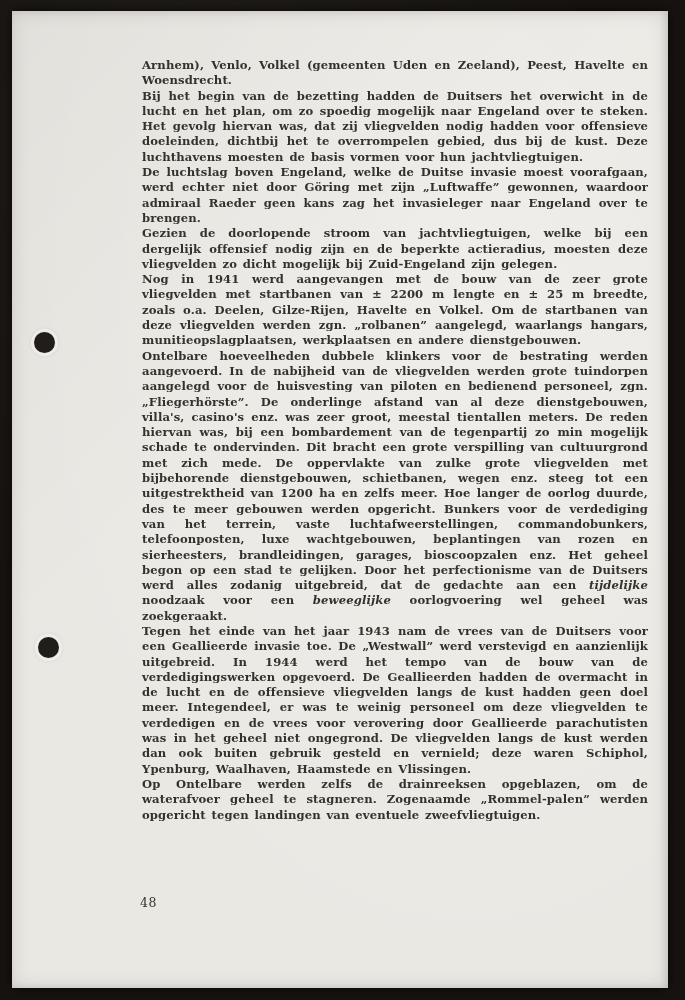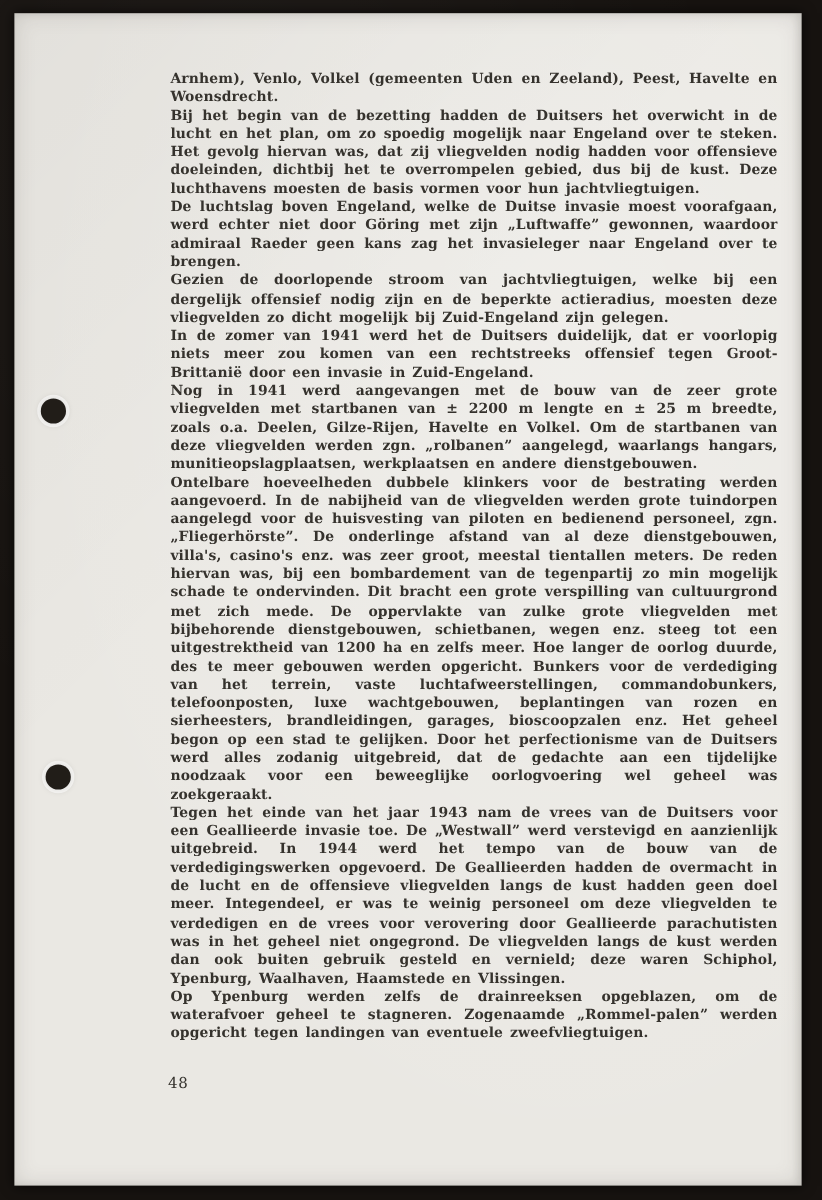--- a/index.html
+++ b/index.html
@@ -56,20 +56,21 @@
     text-align: justify;
     letter-spacing: 0.01em;
     word-spacing: 0.14em;
   }
   .text-block p {
     margin: 0;
     padding: 0;
     text-indent: 0;
   }
   .text-block .italic {
+    font-style: italic;
     margin-top: 20px;
   }
   .page-number {
     position: absolute;
     left: 128px;
     top: 884px;
     color: var(--ink-color, #35322d);
     font-size: 12.5px;
     font-weight: normal;
     letter-spacing: 0.04em;
@@ -80,21 +81,20 @@
 
 <div class="scan-bg">
   <div class="paper">
     <span class="punch-hole top"></span>
     <span class="punch-hole bottom"></span>
     <div class="text-block">
         <p><span>Arnhem), Venlo, Volkel (gemeenten Uden en Zeeland), Peest, Havelte en Woensdrecht.</span></p>
         <p><span>Bij het begin van de bezetting hadden de Duitsers het overwicht in de lucht en het plan, om zo spoedig mogelijk naar Engeland over te steken. Het gevolg hiervan was, dat zij vliegvelden nodig hadden voor offensieve doeleinden, dichtbij het te overrompelen gebied, dus bij de kust. Deze luchthavens moesten de basis vormen voor hun jachtvliegtuigen.</span></p>
         <p><span>De luchtslag boven Engeland, welke de Duitse invasie moest voorafgaan, werd echter niet door Göring met zijn „Luftwaffe” gewonnen, waardoor admiraal Raeder geen kans zag het invasieleger naar Engeland over te brengen.</span></p>
         <p><span>Gezien de doorlopende stroom van jachtvliegtuigen, welke bij een dergelijk offensief nodig zijn en de beperkte actieradius, moesten deze vliegvelden zo dicht mogelijk bij Zuid-Engeland zijn gelegen.</span></p>
-        <p><span>In de zomer van 1941 werd het de Duitsers duidelijk, dat er voorlopig niets meer zou komen van een rechtstreeks offensief tegen Groot-Brittanië door een invasie in Zuid-Engeland.</span></p>
         <p><span>Nog in 1941 werd aangevangen met de bouw van de zeer grote vliegvelden met startbanen van ± 2200 m lengte en ± 25 m breedte, zoals o.a. Deelen, Gilze-Rijen, Havelte en Volkel. Om de startbanen van deze vliegvelden werden zgn. „rolbanen” aangelegd, waarlangs hangars, munitieopslagplaatsen, werkplaatsen en andere dienstgebouwen.</span></p>
         <p><span>Ontelbare hoeveelheden dubbele klinkers voor de bestrating werden aangevoerd. In de nabijheid van de vliegvelden werden grote tuindorpen aangelegd voor de huisvesting van piloten en bedienend personeel, zgn. „Fliegerhörste”. De onderlinge afstand van al deze dienstgebouwen, villa's, casino's enz. was zeer groot, meestal tientallen meters. De reden hiervan was, bij een bombardement van de tegenpartij zo min mogelijk schade te ondervinden. Dit bracht een grote verspilling van cultuurgrond met zich mede. De oppervlakte van zulke grote vliegvelden met bijbehorende dienstgebouwen, schietbanen, wegen enz. steeg tot een uitgestrektheid van 1200 ha en zelfs meer. Hoe langer de oorlog duurde, des te meer gebouwen werden opgericht. Bunkers voor de verdediging van het terrein, vaste luchtafweerstellingen, commandobunkers, telefoonposten, luxe wachtgebouwen, beplantingen van rozen en sierheesters, brandleidingen, garages, bioscoopzalen enz. Het geheel begon op een stad te gelijken. Door het perfectionisme van de Duitsers werd alles zodanig uitgebreid, dat de gedachte aan een </span><span class="italic">tijdelijke</span><span> noodzaak voor een </span><span class="italic">beweeglijke</span><span> oorlogvoering wel geheel was zoekgeraakt.</span></p>
         <p><span>Tegen het einde van het jaar 1943 nam de vrees van de Duitsers voor een Geallieerde invasie toe. De „Westwall” werd verstevigd en aanzienlijk uitgebreid. In 1944 werd het tempo van de bouw van de verdedigingswerken opgevoerd. De Geallieerden hadden de overmacht in de lucht en de offensieve vliegvelden langs de kust hadden geen doel meer. Integendeel, er was te weinig personeel om deze vliegvelden te verdedigen en de vrees voor verovering door Geallieerde parachutisten was in het geheel niet ongegrond. De vliegvelden langs de kust werden dan ook buiten gebruik gesteld en vernield; deze waren Schiphol, Ypenburg, Waalhaven, Haamstede en Vlissingen.</span></p>
-        <p><span>Op Ypenburg werden zelfs de drainreeksen opgeblazen, om de waterafvoer geheel te stagneren. Zogenaamde „Rommel-palen” werden opgericht tegen landingen van eventuele zweefvliegtuigen.</span></p>
+        <p><span>Op Ontelbare werden zelfs de drainreeksen opgeblazen, om de waterafvoer geheel te stagneren. Zogenaamde „Rommel-palen” werden opgericht tegen landingen van eventuele zweefvliegtuigen.</span></p>
       </div>
     <div class="page-number">48</div>
   </div>
 </div>
 
 </body></html>

